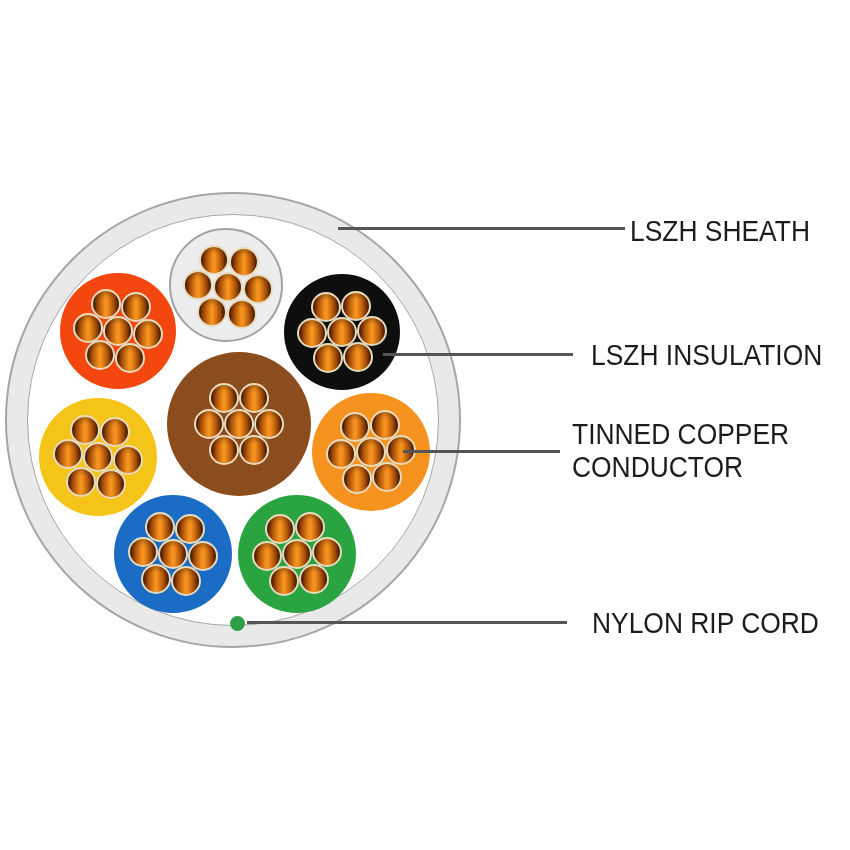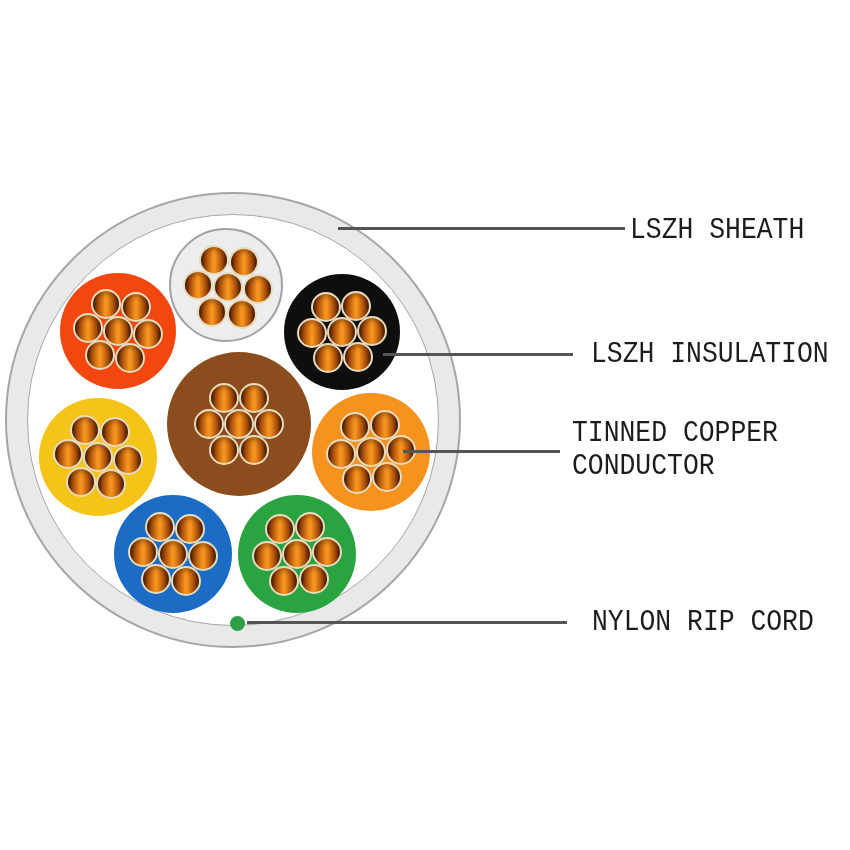--- a/index.html
+++ b/index.html
@@ -5,21 +5,20 @@
   * { box-sizing: border-box; margin: 0; padding: 0; }
   html, body { background: #ffffff; }
   body {
     width: 850px; height: 850px; overflow: hidden;
     font-family: "Liberation Sans", sans-serif;
   }
   .stage {
     position: relative;
     width: 850px; height: 677px;
     background: var(--background, #fff);
-    font-family: Liberation Mono, monospace;
   }
   
   .sheath-outer {
     position: absolute;
     left: 5px; top: 192px;
     width: 456px; height: 456px;
     border-radius: 50%;
     background: var(--sheath-fill);
     border: 2px solid var(--sheath-line);
   }

